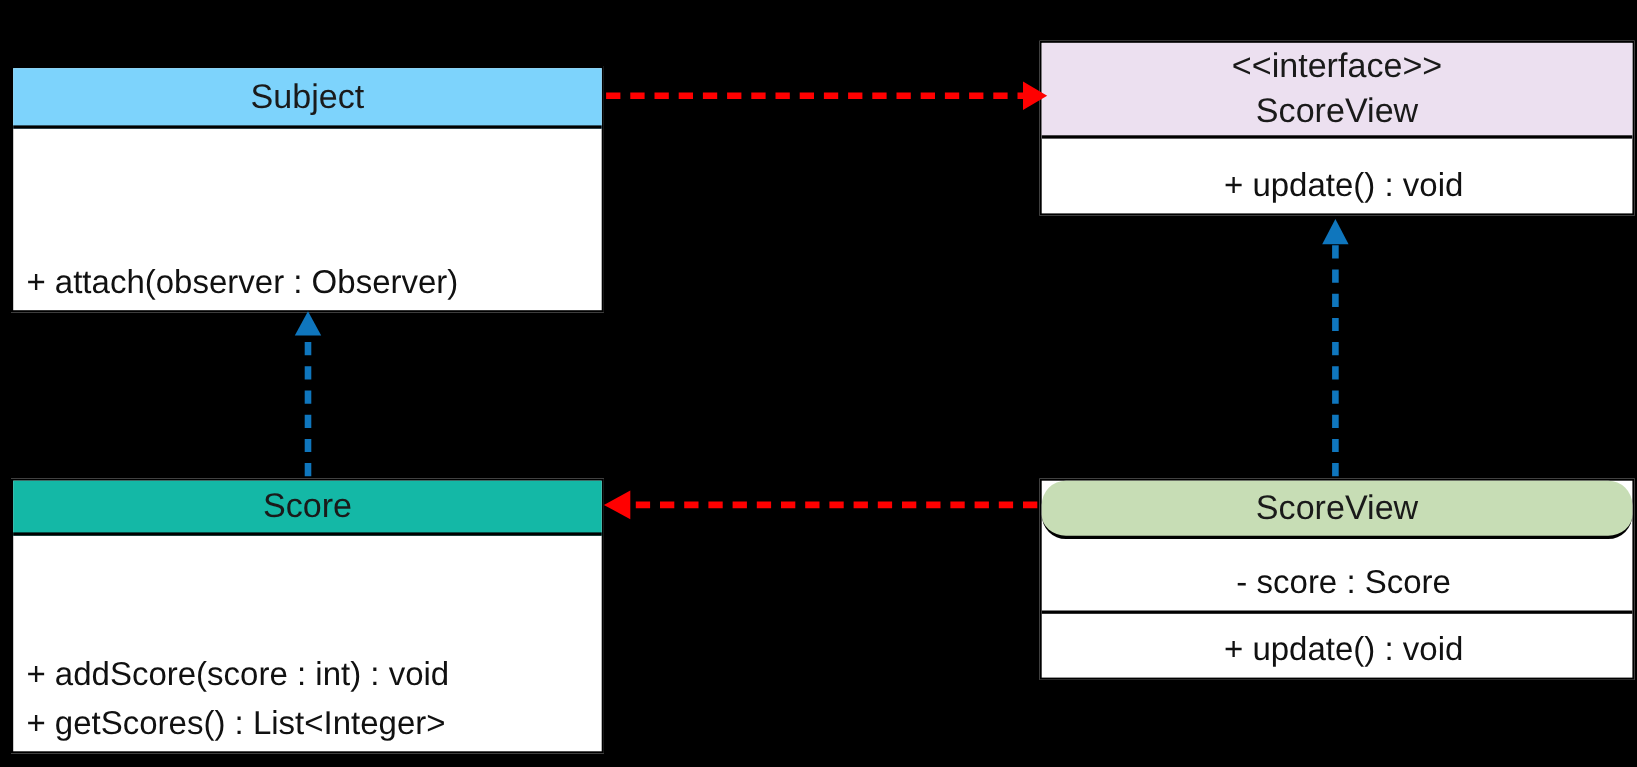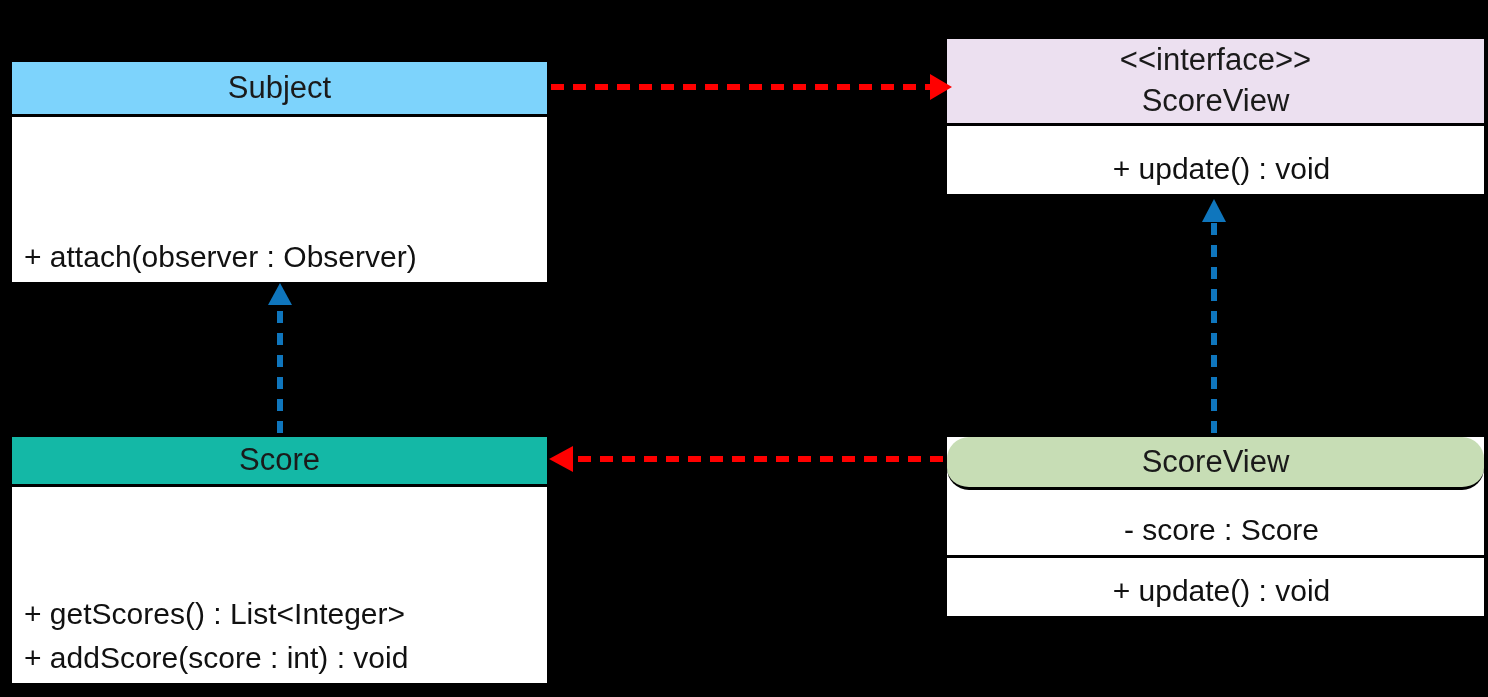--- a/index.html
+++ b/index.html
@@ -82,22 +82,22 @@
     <div class="class-section center" style="flex:1;">
       <span class="member-line">+ update() : void</span>
     </div>
   </div>
 
   <div class="uml-class" style="left:10px; top:435px; width:539px; height:250px;">
     <div class="class-header" style="height:50px; background:#14b8a6;">
       <span>Score</span>
     </div>
     <div class="class-section left" style="flex:1;">
+      <span class="member-line">+ addScore(score : int) : void</span>
       <span class="member-line">+ getScores() : List&lt;Integer&gt;</span>
-      <span class="member-line">+ addScore(score : int) : void</span>
     </div>
   </div>
 
   <div class="uml-class" style="left:945px; top:435px; width:541px; height:183px;">
     <div class="class-header" style="height:53px; background:#c7ddb5;border-radius:22px;">
       <span>ScoreView</span>
     </div>
     <div class="class-section center bordered" style="height:68px;">
       <span class="member-line">- score : Score</span>
     </div>

